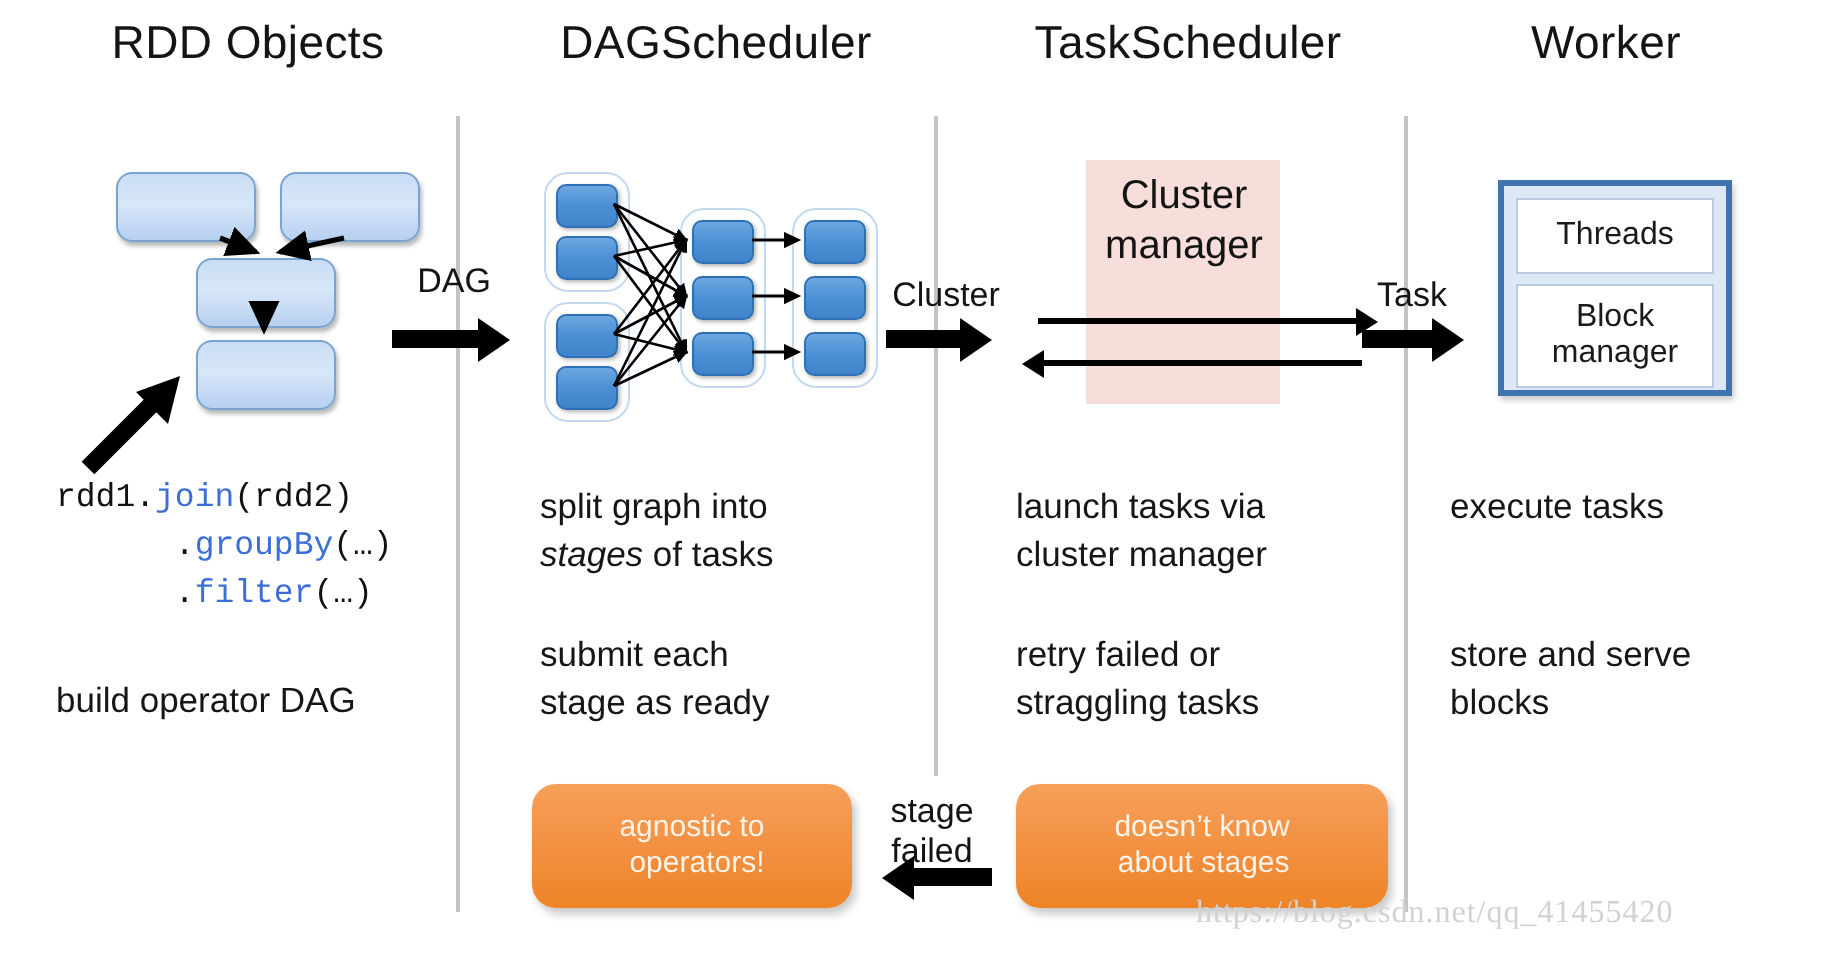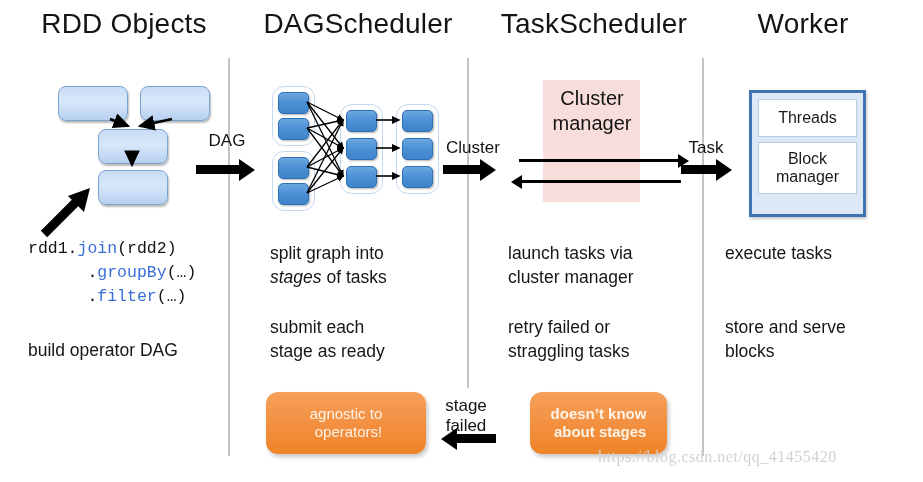--- a/index.html
+++ b/index.html
@@ -13,21 +13,21 @@
     height: 482px;
     background: #ffffff;
     overflow: hidden;
     font-family: "Liberation Sans", "DejaVu Sans", sans-serif;
     color: #1a1a1a;
   }
 
   
   .col-header {
     position: absolute;
-    font-size: 28px;
+    font-size: 23px;
     font-weight: 400;
     letter-spacing: .2px;
     color: #141414;
     white-space: nowrap;
     text-align: center;
     transform: translateX(-50%);
   }
 
   
   .divider {
@@ -320,33 +320,33 @@
   <div class="arrow-thin left" style="left:521px; top:180px; width:160px;"></div>
 
   <div class="desc" style="left:508px; top:242px;">launch tasks via
 cluster manager</div>
   <div class="desc" style="left:508px; top:316px;">retry failed or
 straggling tasks</div>
 
   <div class="arrow-label" style="left:706px; top:138px;">Task</div>
   <div class="arrow-thick right" style="left:681px; top:165px; width:36px;"></div>
 
-  <div class="worker-outer" style="left:749px; top:90px; width:117px; height:127px;">
+  <div class="worker-outer" style="left:749px; top:90px; width:117px; height:108px;">
     <div class="worker-inner" style="height:38px; margin-bottom:5px;">Threads</div>
     <div class="worker-inner" style="height:52px; white-space:pre-line;">Block
 manager</div>
   </div>
 
   <div class="desc" style="left:725px; top:242px;">execute tasks</div>
   <div class="desc" style="left:725px; top:316px;">store and serve
 blocks</div>
 
   <div class="callout" style="left:266px; top:392px; width:160px; height:62px;">agnostic to
 operators!</div>
-  <div class="callout" style="left:530px; top:392px; width:137px; height:62px;font-weight:bold;">doesn’t know
+  <div class="callout" style="left:508px; top:392px; width:186px; height:62px;">doesn’t know
 about stages</div>
 
   <div class="arrow-label" style="left:466px; top:396px;"><span>stage</span><br><span>failed</span></div>
   <div class="arrow-thick left" style="left:456px; top:434px; width:40px;"></div>
 
   <div class="watermark" style="left:598px; top:448px;">https://blog.csdn.net/qq_41455420</div>
 
 </div>
 
 </body></html>

